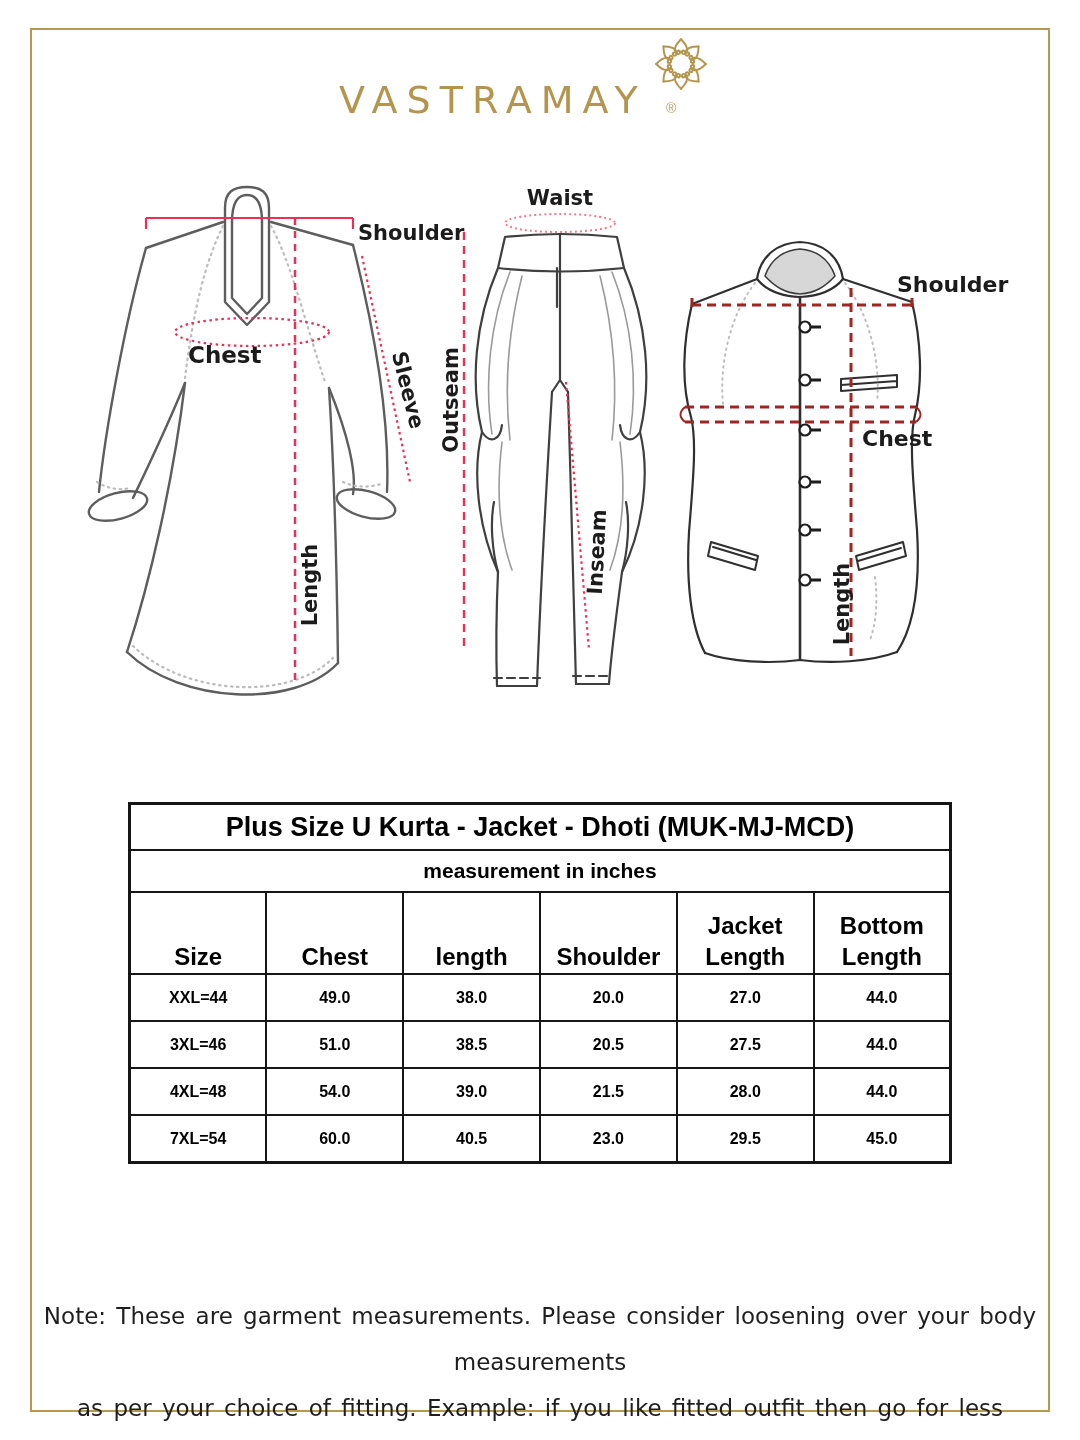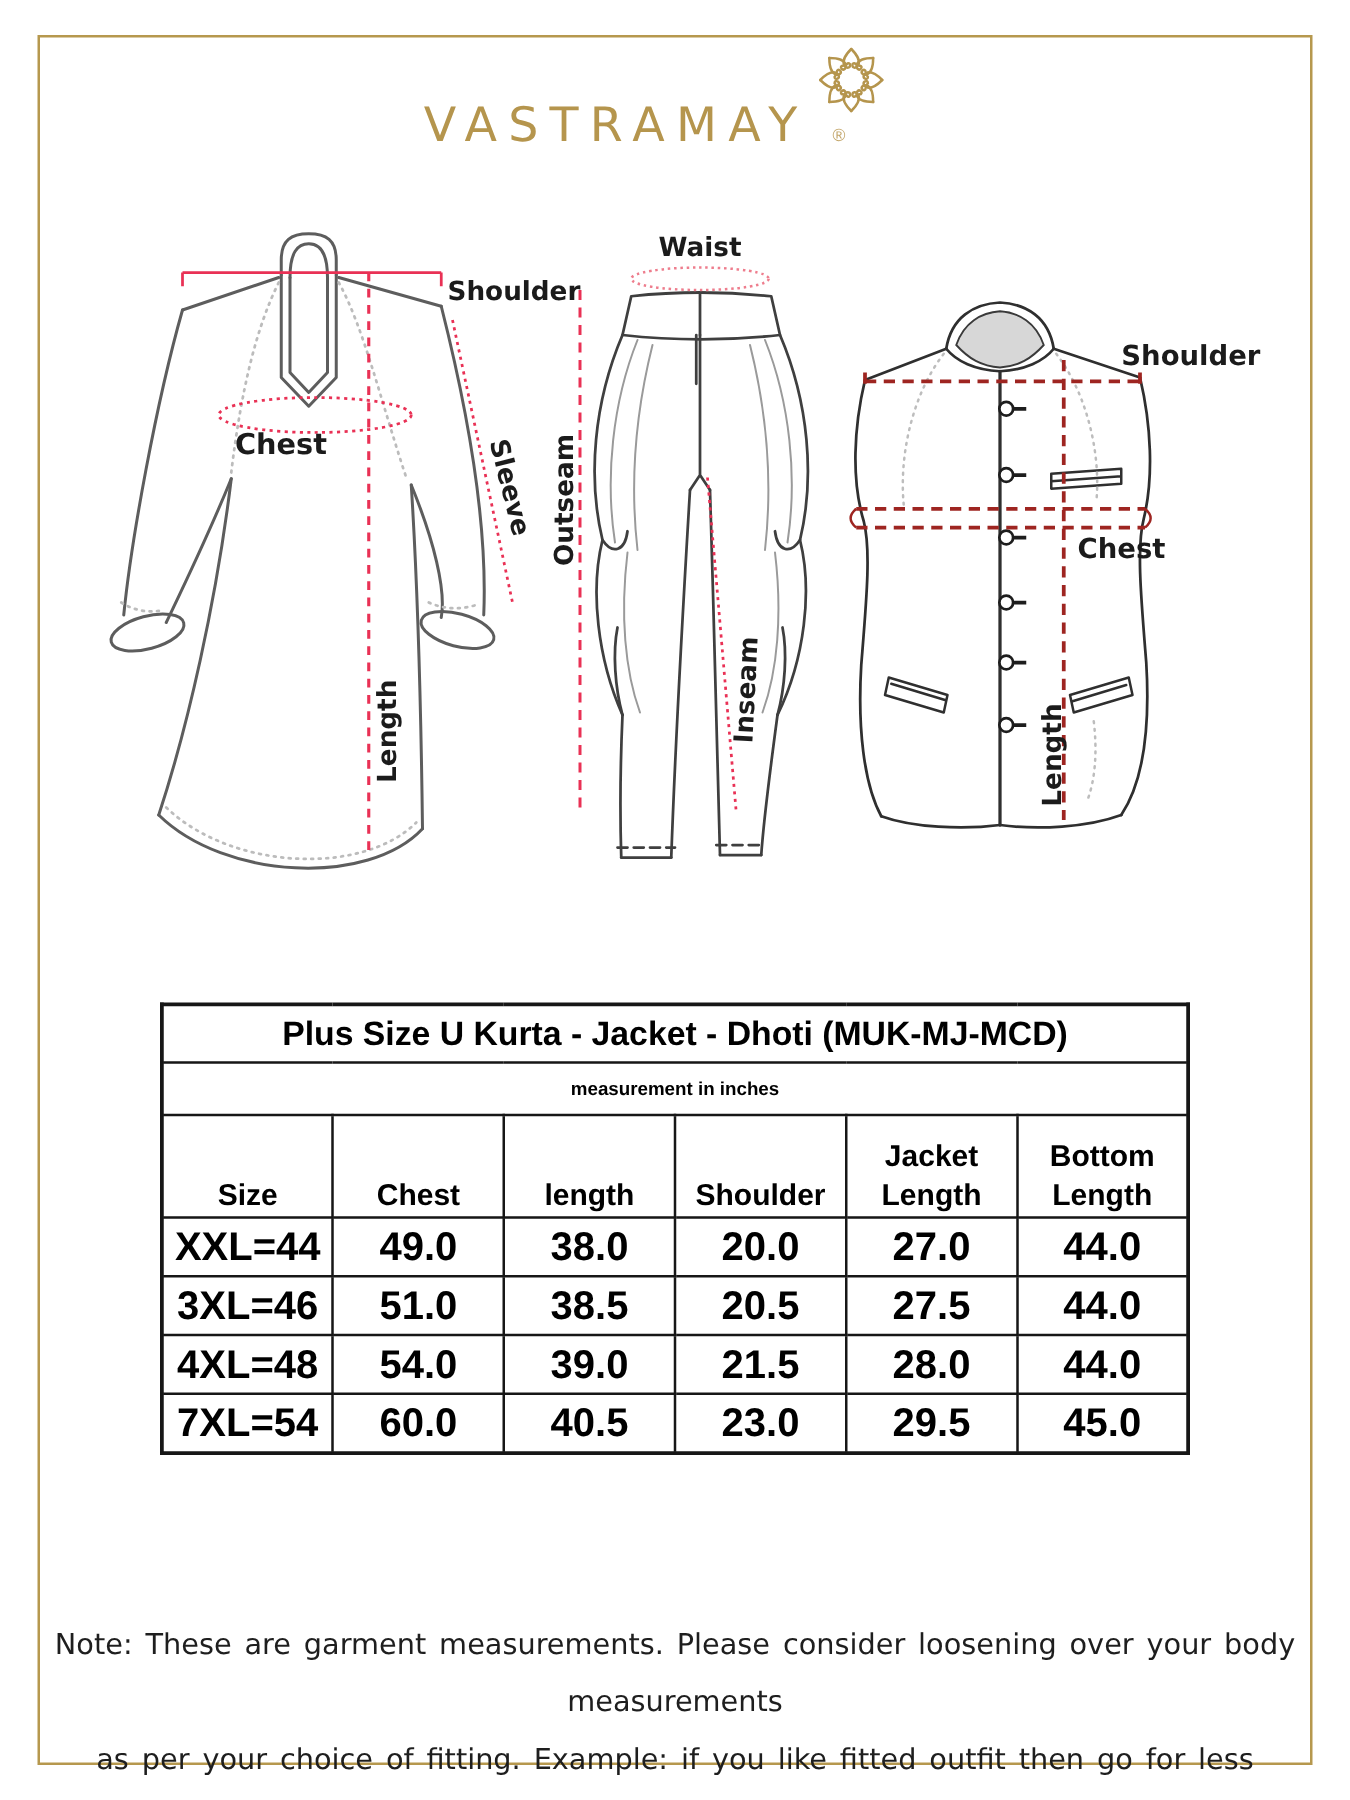--- a/index.html
+++ b/index.html
@@ -16,23 +16,23 @@
   .dhoti-svg{left:430px;top:172px;}
   .jacket-svg{left:665px;top:232px;}
   .diagram-label{font-family:"DejaVu Sans",sans-serif;fill:#1b1b1b;}
   
   .table-wrap{position:absolute;left:128px;top:778px;width:824px;margin-top:24px;}
   table.size-table{border-collapse:collapse;table-layout:fixed;width:824px;background:#fff;
     font-family:"Liberation Sans",sans-serif;font-weight:bold;color:#000;}
   table.size-table td,table.size-table th{border:2px solid #161616;text-align:center;padding:0;}
   table.size-table{border:3px solid #161616;}
   .title-cell{font-size:27px;height:44px;}
-  .unit-cell{font-size:15px;height:40px;}
+  .unit-cell{font-size:21px;height:40px;}
   th.col-head{font-size:24px;height:80px;vertical-align:bottom;padding:2px 6px 7px 6px;line-height:1.32;}
-  td.val{font-size:32px;height:45px;}
+  td.val{font-size:16px;height:45px;}
   
   .note{position:absolute;left:30px;right:30px;top:1293px;text-align:center;
     font-family:"DejaVu Sans",sans-serif;font-size:23px;line-height:46px;color:#1e1e1e;word-spacing:3px;}
 </style>
 </head>
 <body>
 
 <div class="frame"></div>
 
 <div>

